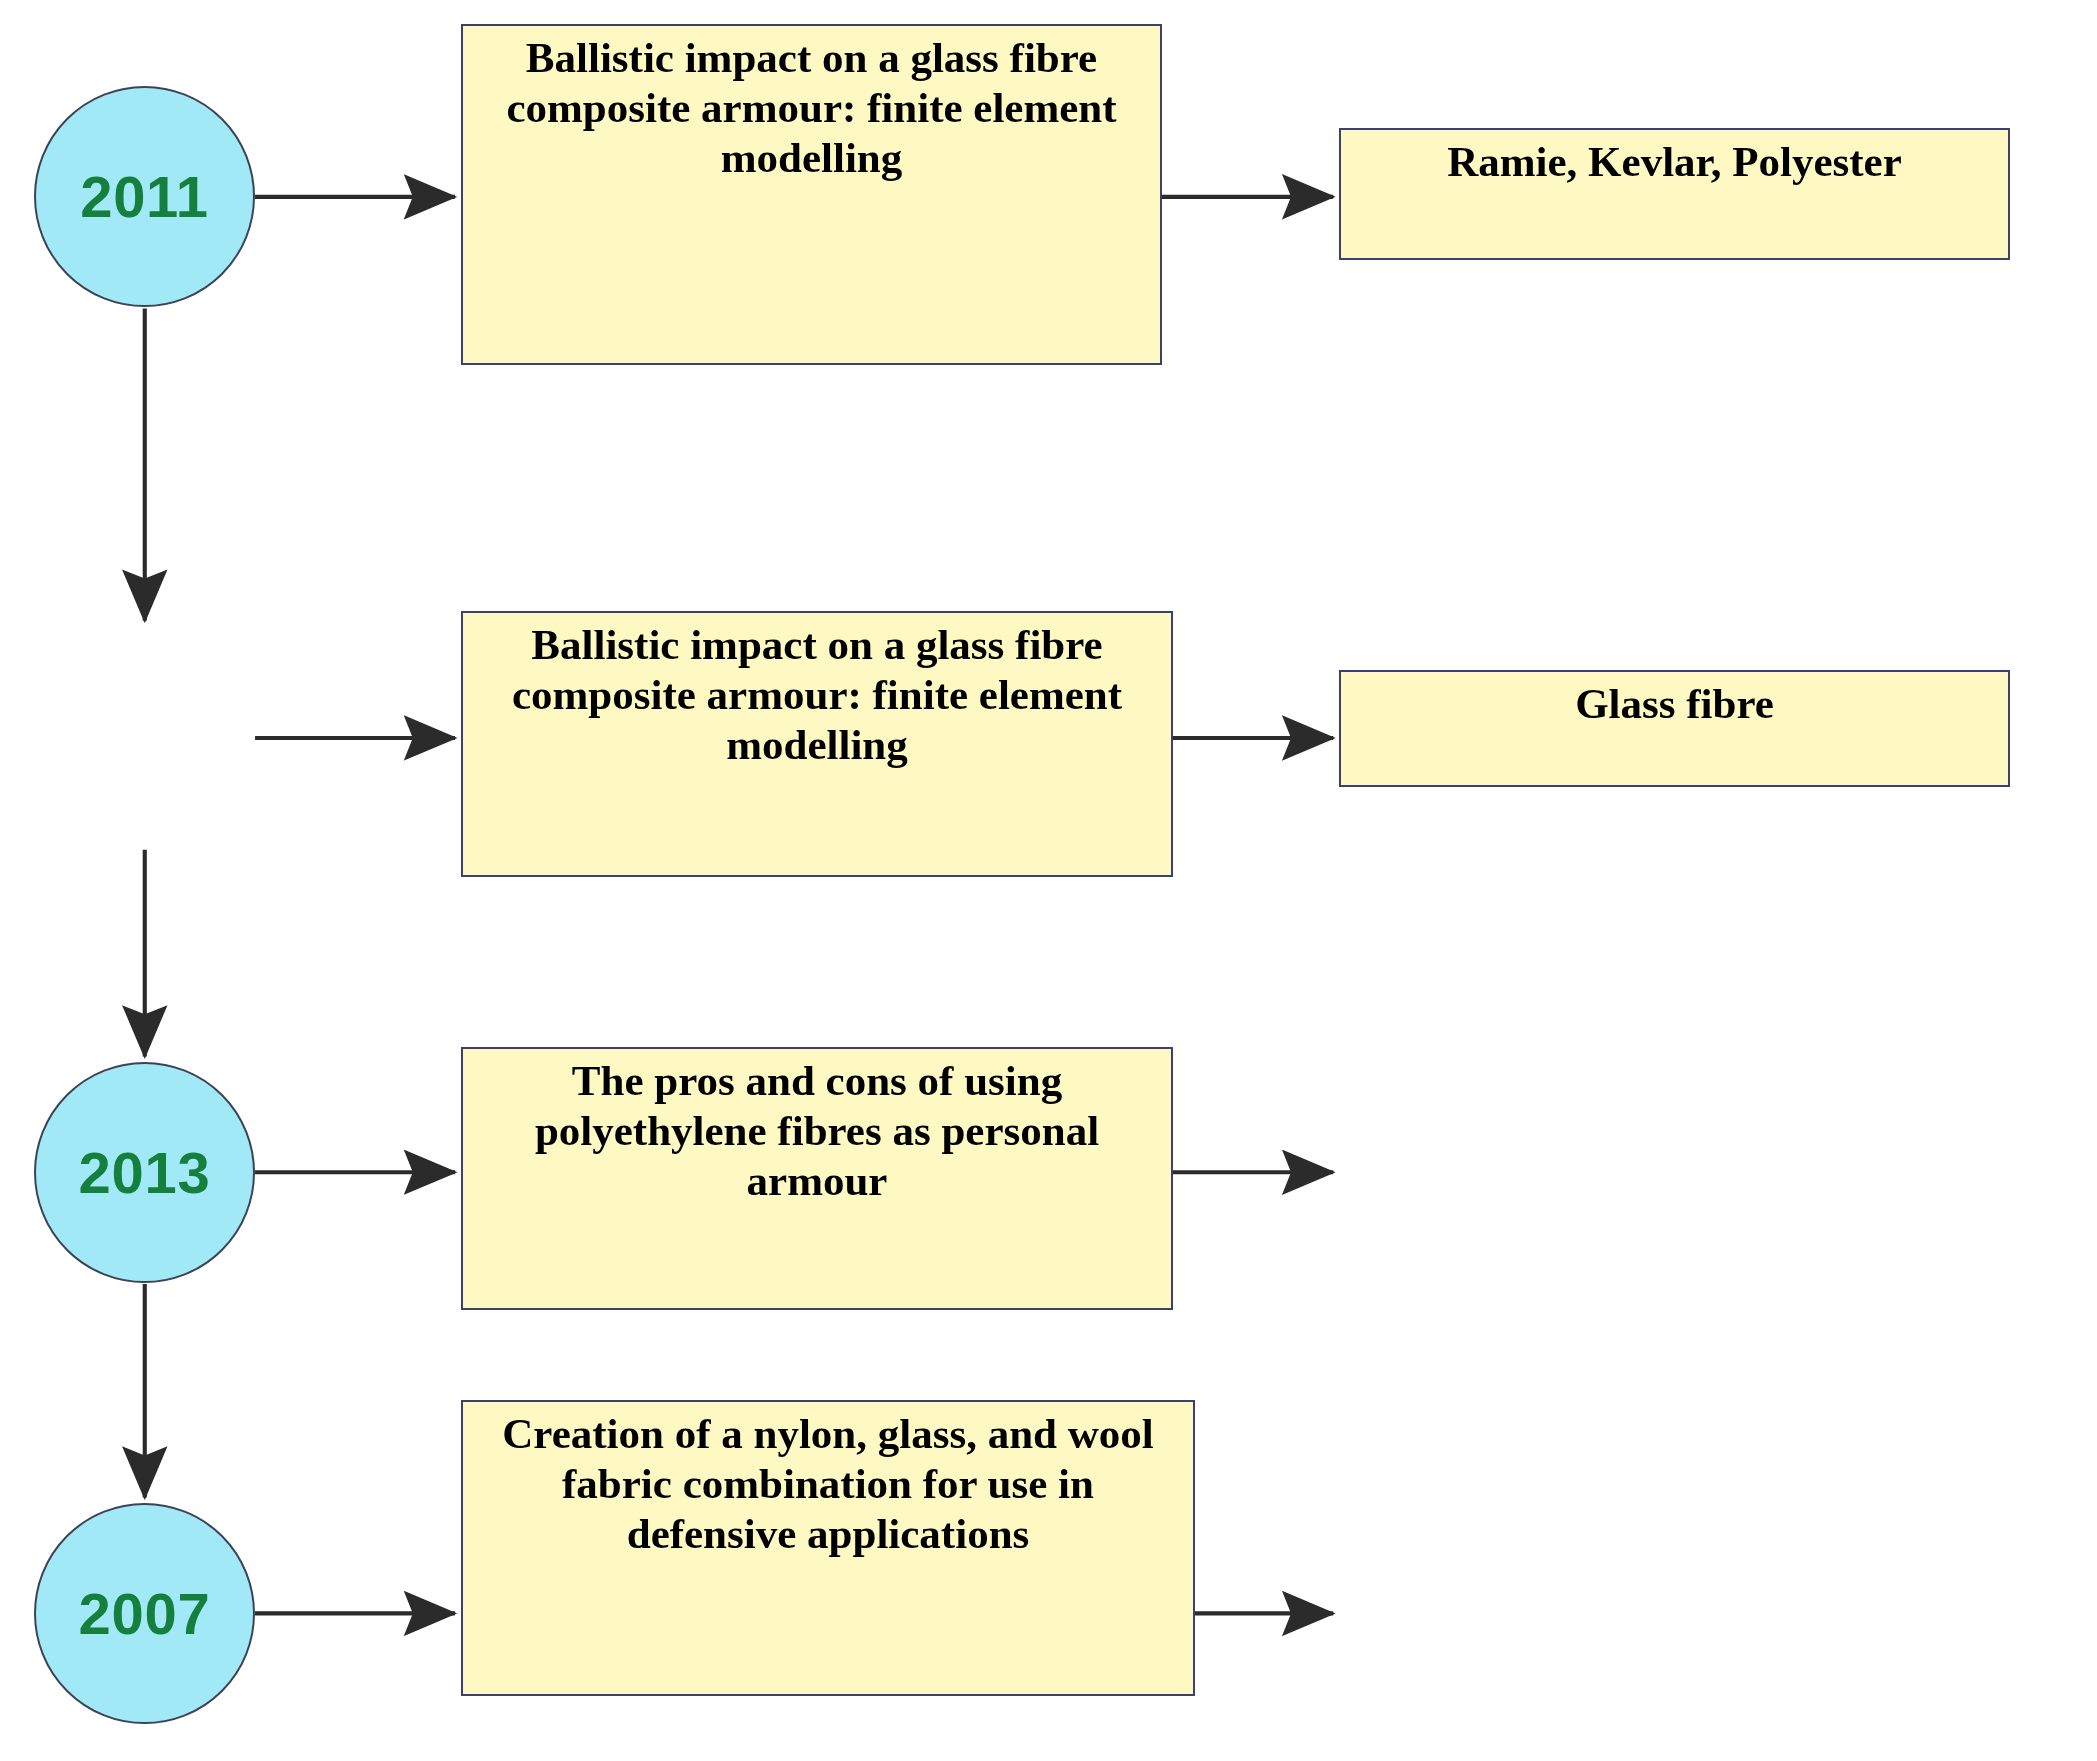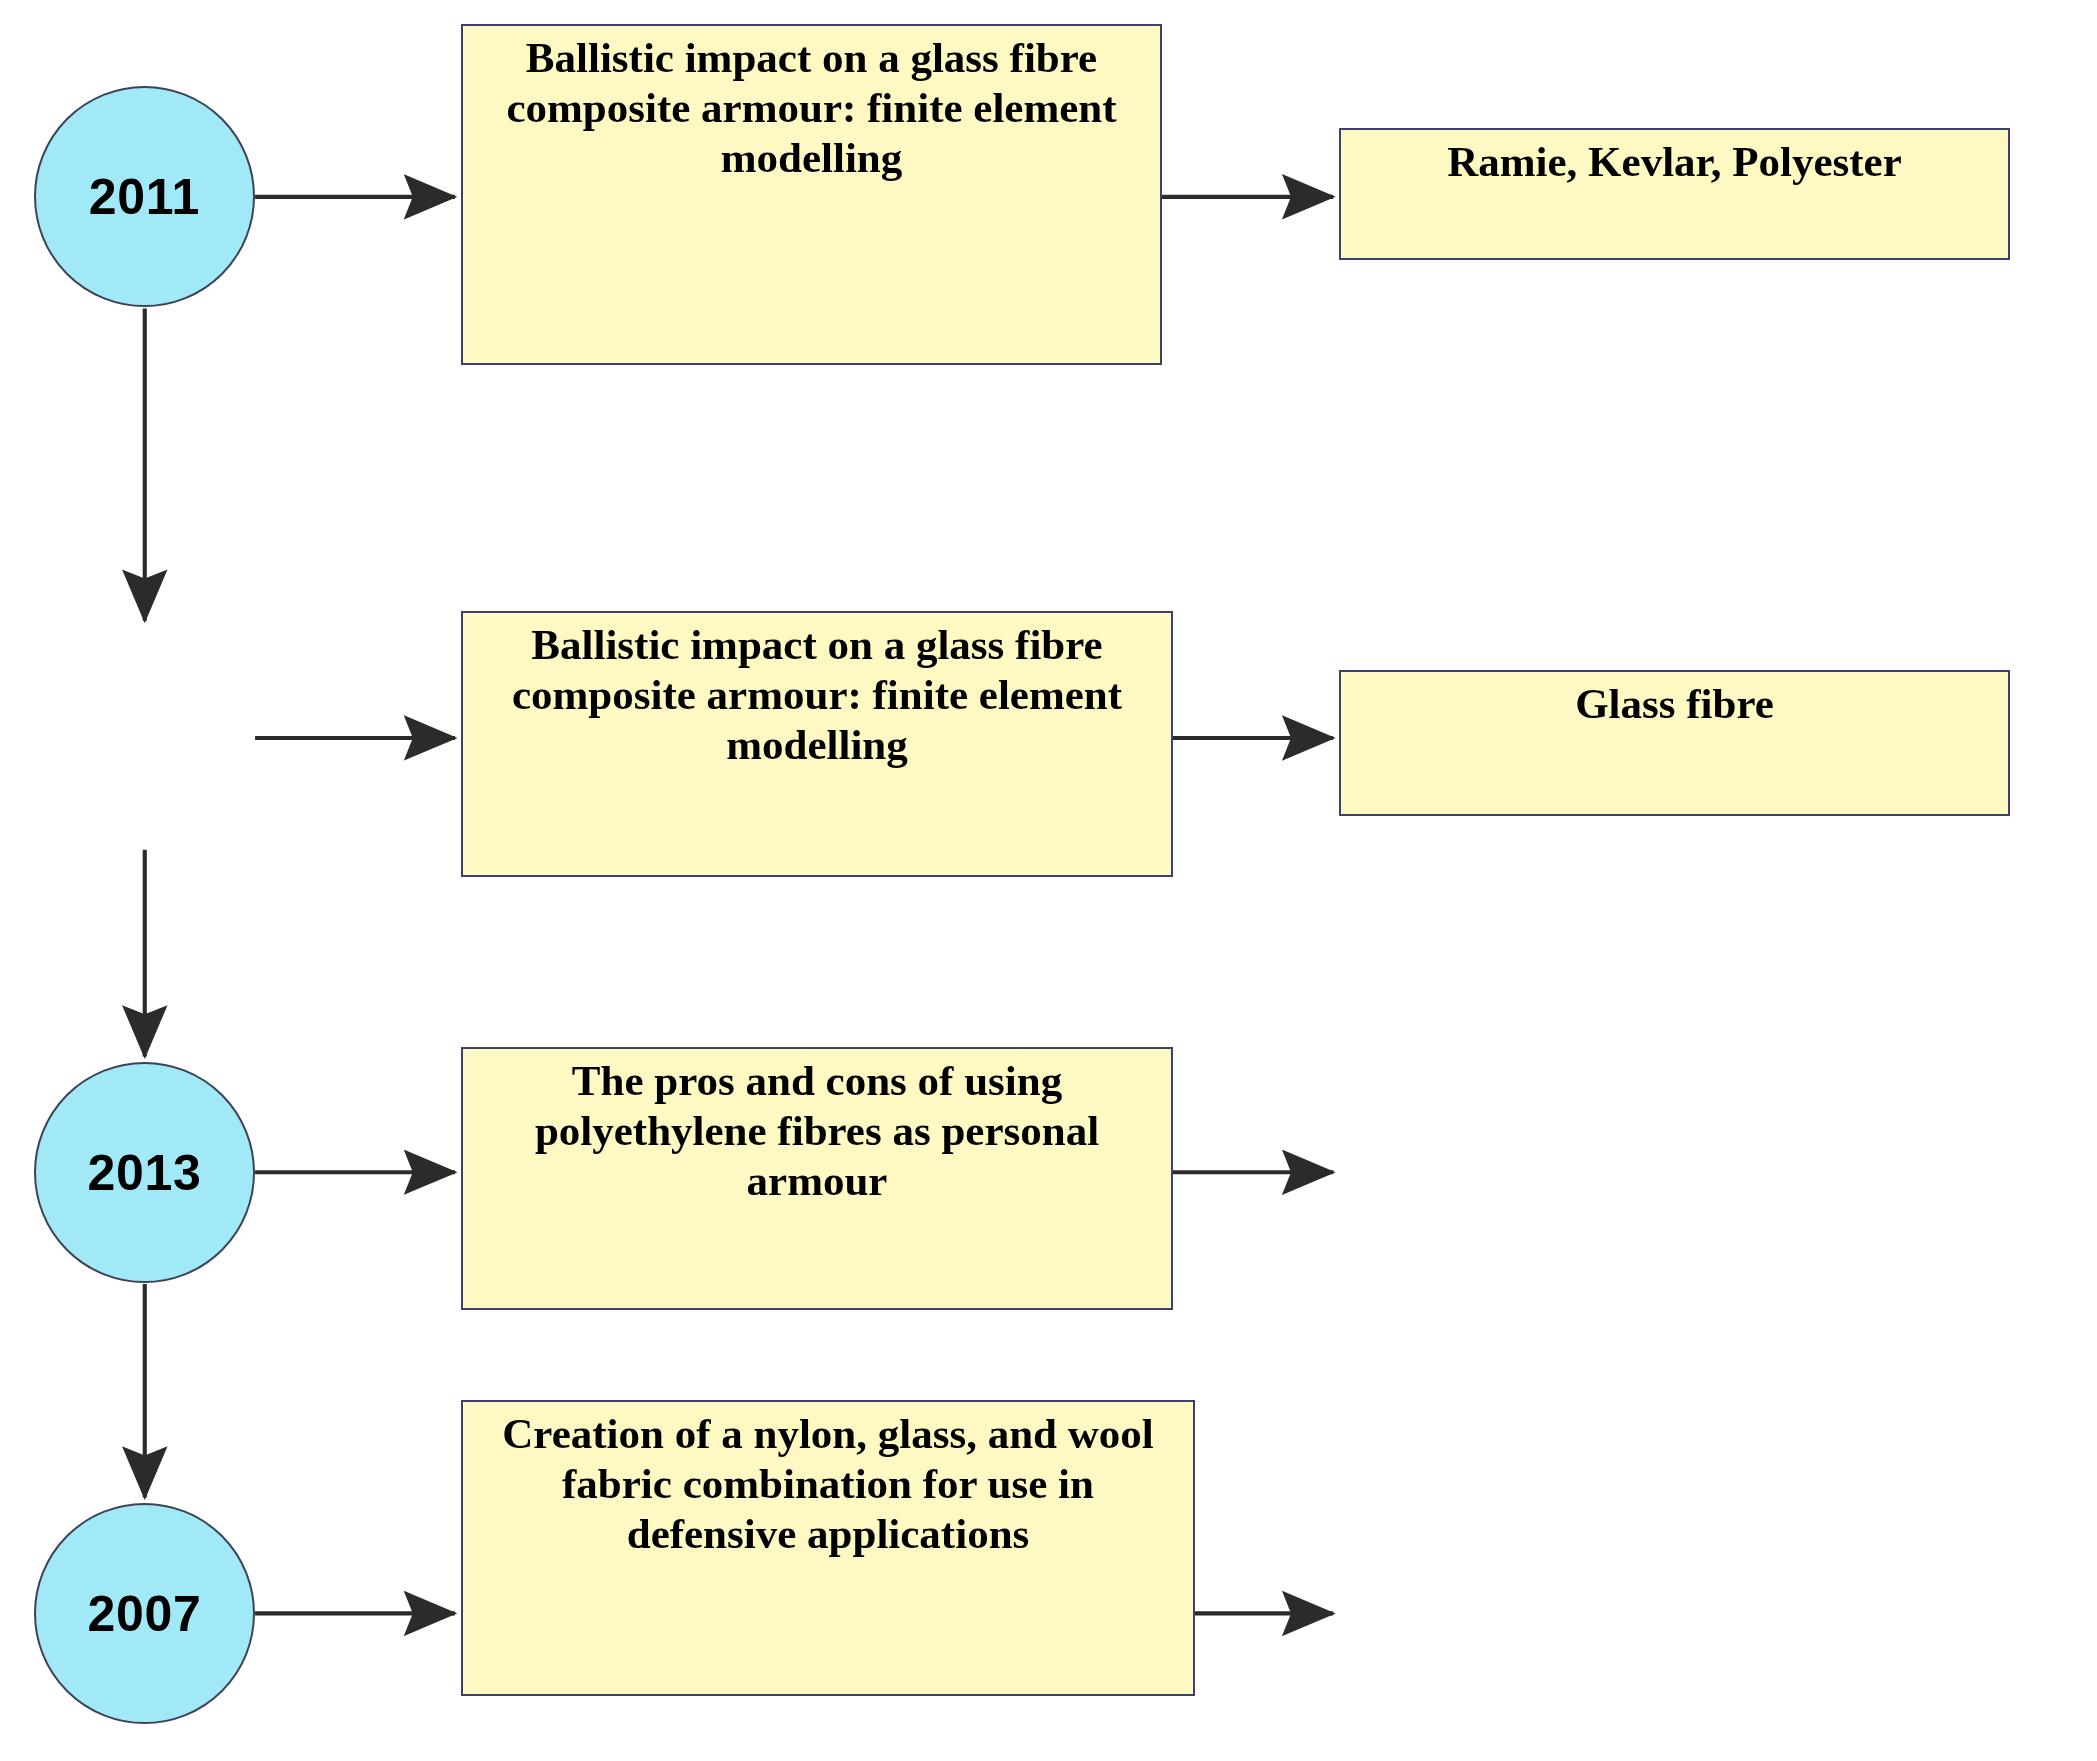--- a/index.html
+++ b/index.html
@@ -7,21 +7,21 @@
   #stage{position:relative;width:2097px;height:1762px;background:#ffffff;overflow:hidden;}
   #edges{position:absolute;left:0;top:0;width:2097px;height:1762px;pointer-events:none;}
 
   .year-node{
     position:absolute;border-radius:50%;
     background:#A2E9F8;border:2.1px solid #3d4356;
     display:flex;align-items:center;justify-content:center;
     box-sizing:border-box;
   }
   .year-label{
-    font-size:50px;font-weight:bold;color:#000000;
+    font-size:58px;font-weight:bold;color:#15803d;
     letter-spacing:0.7px;line-height:1;user-select:none;
   }
 
   .flow-box{
     position:absolute;box-sizing:border-box;
     background:#fef9c3;border:2.8px solid #3b3f72;
     display:flex;align-items:flex-start;justify-content:center;
     padding:6.9px 12.4px;
     font-family:Liberation Serif, serif;
   }
@@ -91,20 +91,20 @@
   </div>
 
   <div class="flow-box" style="left:461px;top:1400px;width:734px;height:296px;">
     <span class="txt">Creation of a nylon, glass, and wool fabric combination for use in defensive applications</span>
   </div>
 
   <div class="flow-box material-box" style="left:1339px;top:128px;width:671px;height:132px;">
     <span class="txt">Ramie, Kevlar, Polyester</span>
   </div>
 
-  <div class="flow-box material-box" style="left:1339px;top:670px;width:671px;height:146px;">
+  <div class="flow-box material-box" style="left:1339px;top:670px;width:671px;height:117px;">
     <span class="txt">Glass fibre</span>
   </div>
 
 
 
 </div>
 
 
 </body></html>

